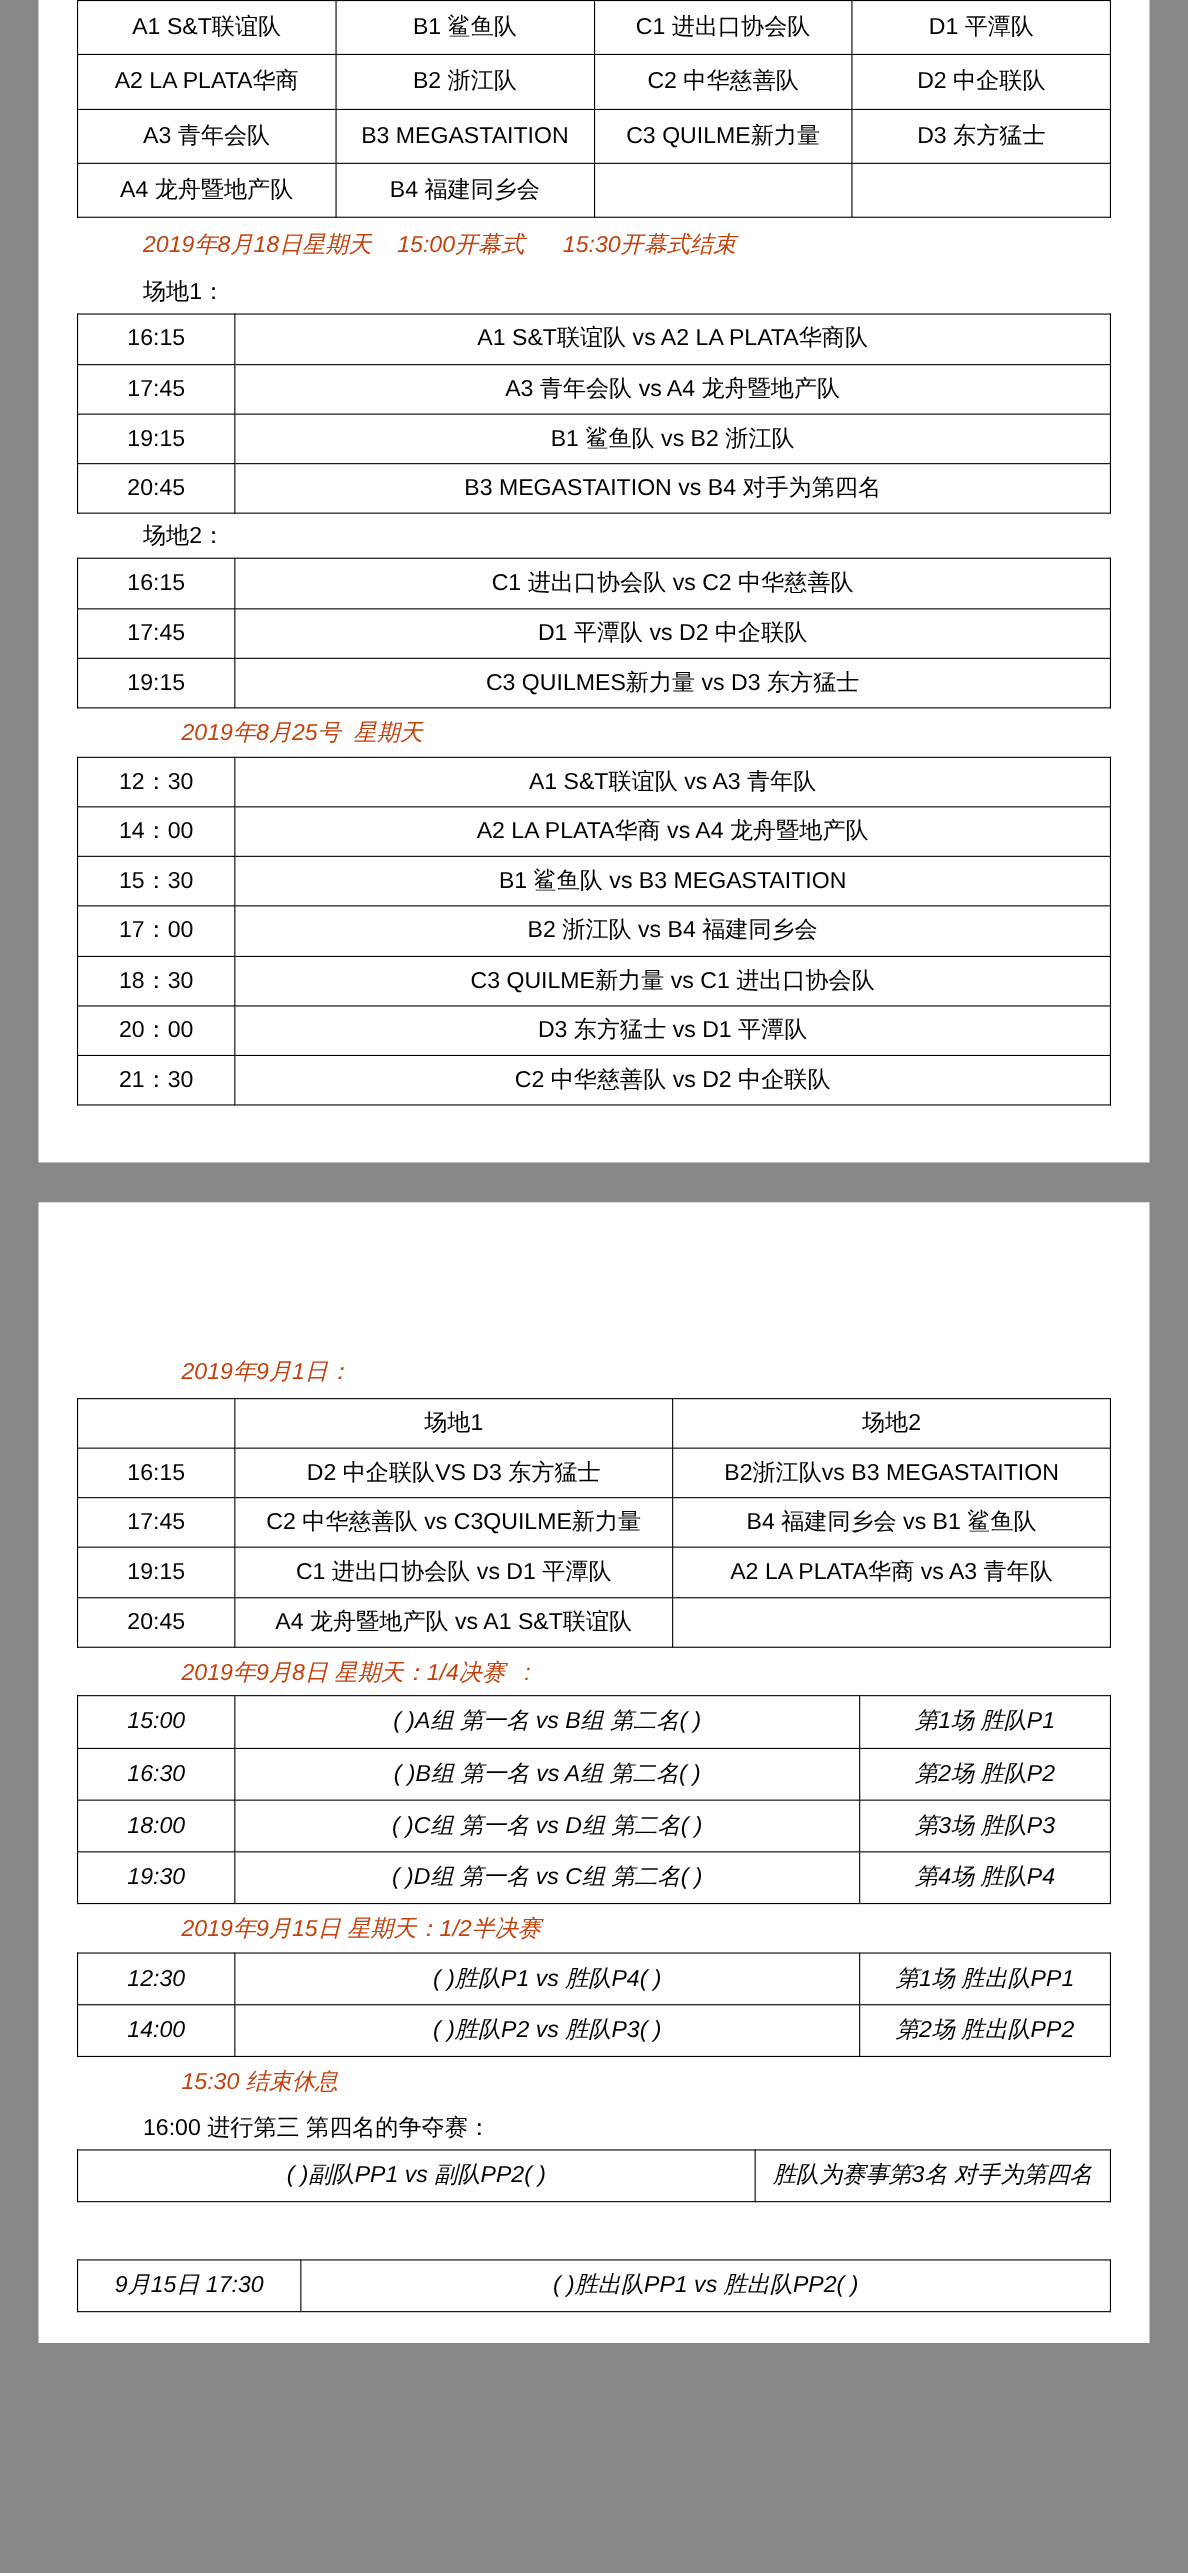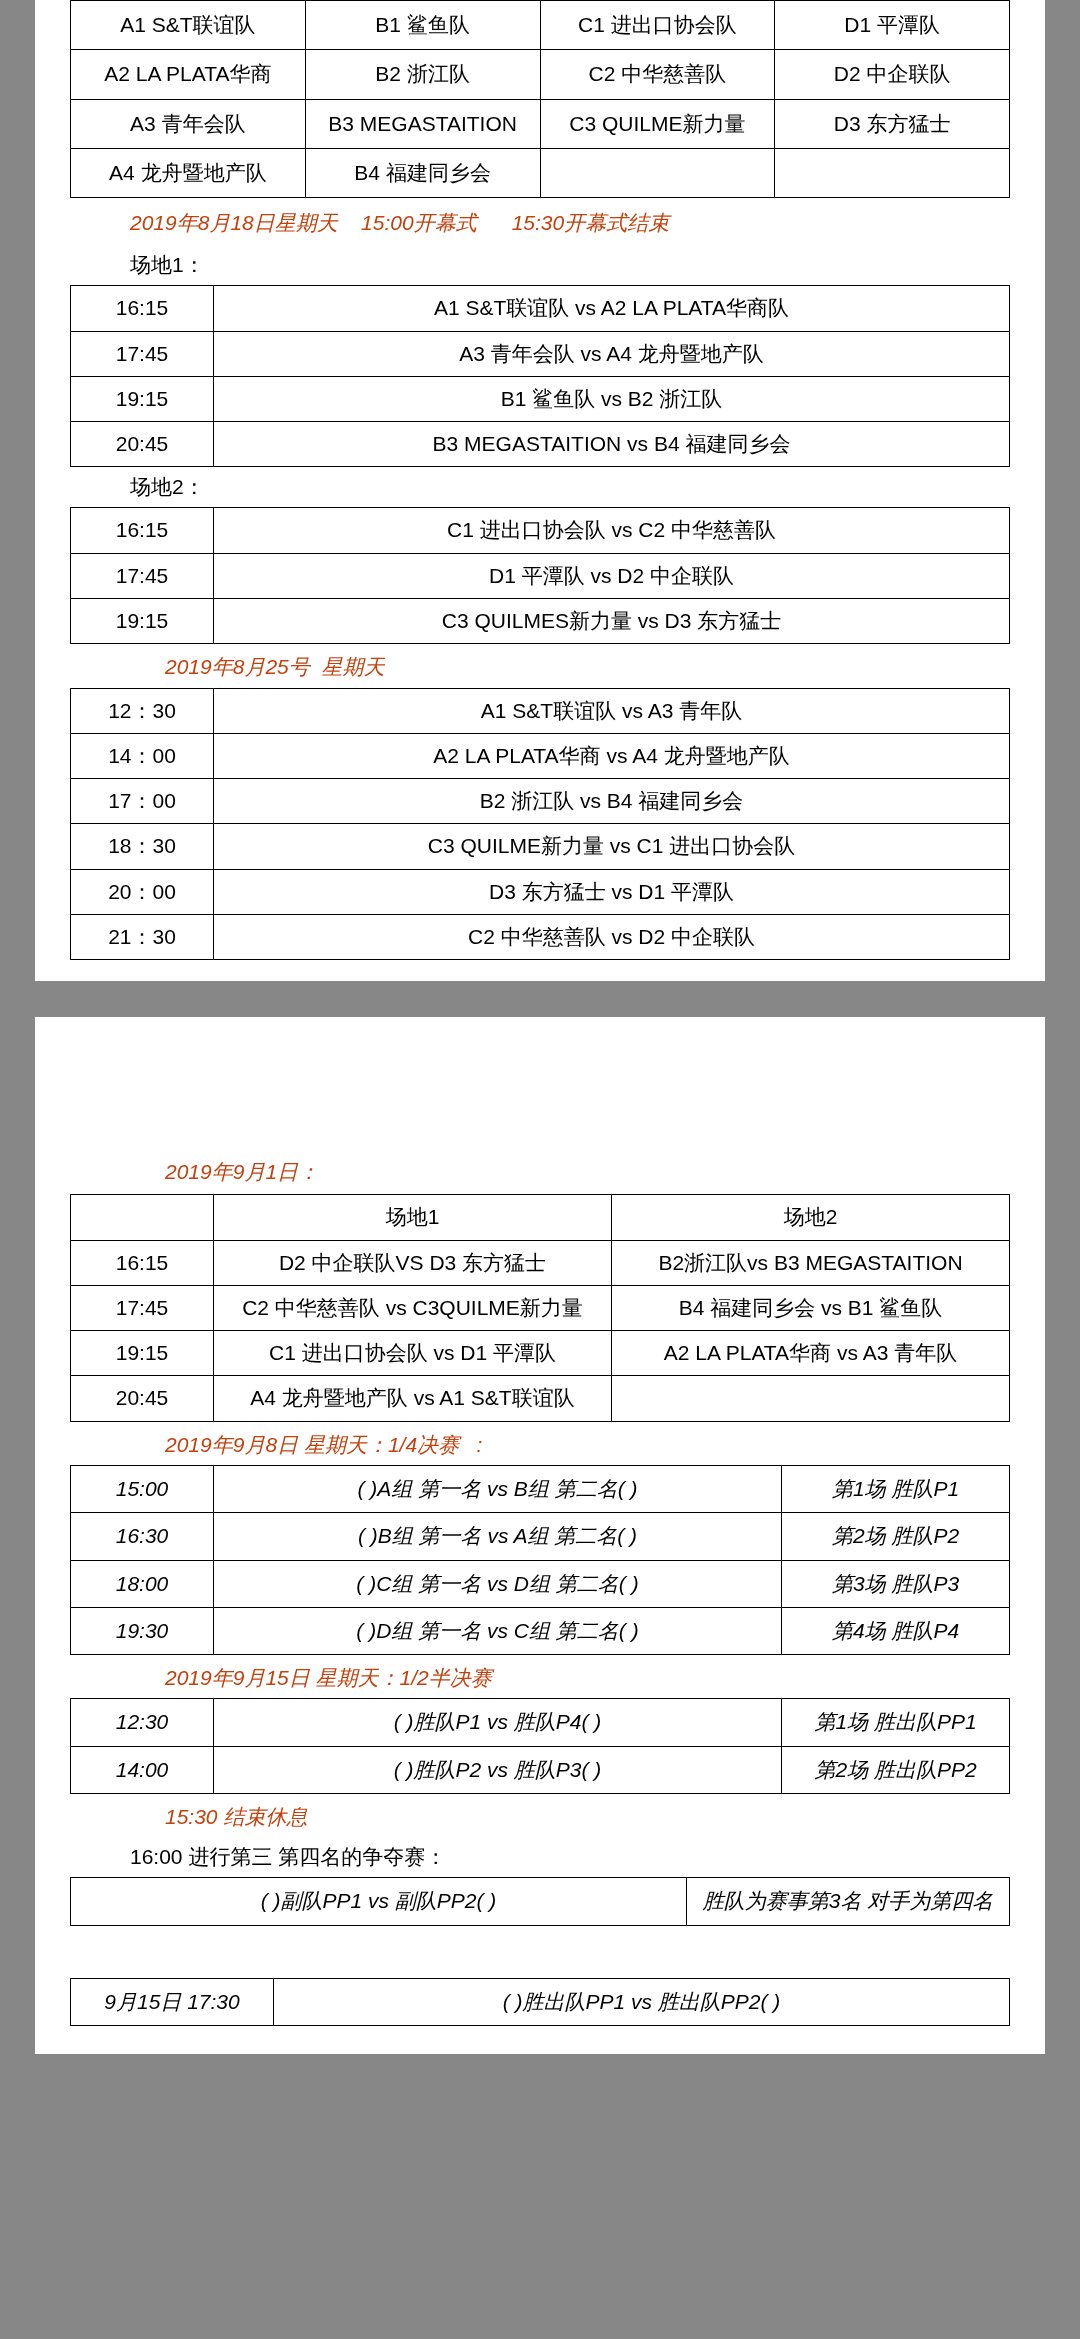--- a/index.html
+++ b/index.html
@@ -16,21 +16,21 @@
   }
   .sheet {
     background: #ffffff;
     width: 1010px;
     margin: 0 auto;
     box-sizing: border-box;
     padding: 0 35px;
   }
   .sheet-1 {
     padding-top: 0;
-    padding-bottom: 21px;
+    padding-bottom: 52px;
   }
   .gap {
     height: 36px;
     background: #878787;
   }
   .sheet-2 {
     padding-top: 130px;
     padding-bottom: 28px;
   }
   table.grid {
@@ -135,21 +135,21 @@
       <tr>
         <td class="time-cell">17:45</td>
         <td class="match-cell">A3  青年会队   vs  A4 龙舟暨地产队</td>
       </tr>
       <tr>
         <td class="time-cell">19:15</td>
         <td class="match-cell">B1  鲨鱼队  vs   B2  浙江队</td>
       </tr>
       <tr>
         <td class="time-cell">20:45</td>
-        <td class="match-cell">B3 MEGASTAITION   vs   B4 福建同乡会</td>
+        <td class="match-cell">B3 MEGASTAITION   vs   B4 对手为第四名</td>
       </tr>
     </tbody>
       </table>
 
     <div class="sec-title note-small-indent">场地2：</div>
 
     <table class="grid">
       <tbody>
           <tr>
         <td class="time-cell">16:15</td>
@@ -170,20 +170,24 @@
 
     <table class="grid">
       <tbody>
           <tr>
         <td class="time-cell">12：30</td>
         <td class="match-cell">A1 S&amp;T联谊队  vs  A3 青年队</td>
       </tr>
       <tr>
         <td class="time-cell">14：00</td>
         <td class="match-cell">A2 LA PLATA华商    vs   A4 龙舟暨地产队</td>
+      </tr>
+      <tr>
+        <td class="time-cell">15：30</td>
+        <td class="match-cell">B1  鲨鱼队 vs  B3  MEGASTAITION</td>
       </tr>
       <tr>
         <td class="time-cell">17：00</td>
         <td class="match-cell">B2  浙江队  vs  B4 福建同乡会</td>
       </tr>
       <tr>
         <td class="time-cell">18：30</td>
         <td class="match-cell">C3 QUILME新力量  vs  C1 进出口协会队</td>
       </tr>
       <tr>

